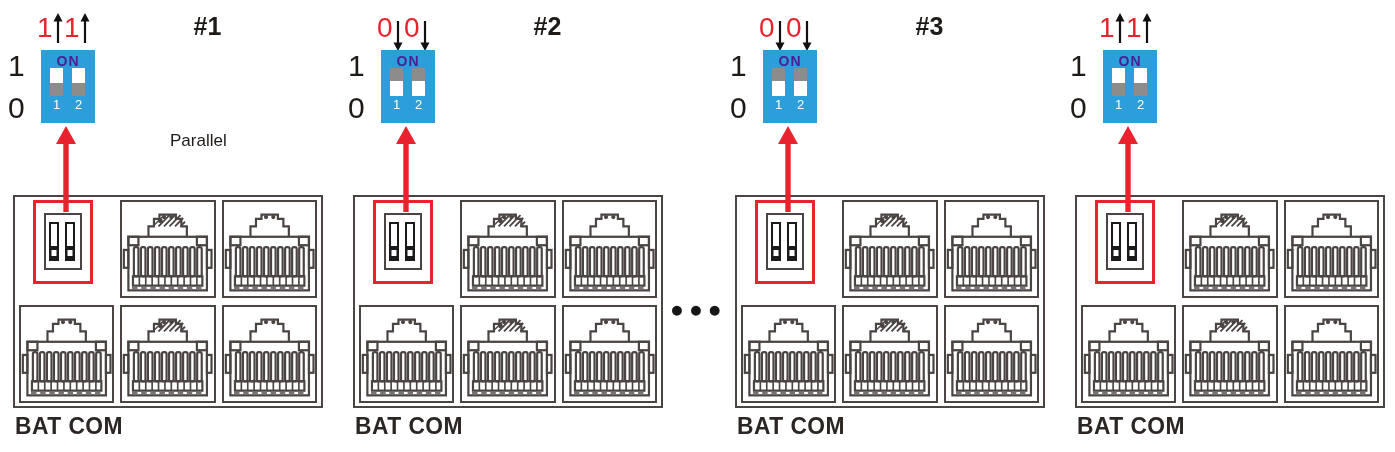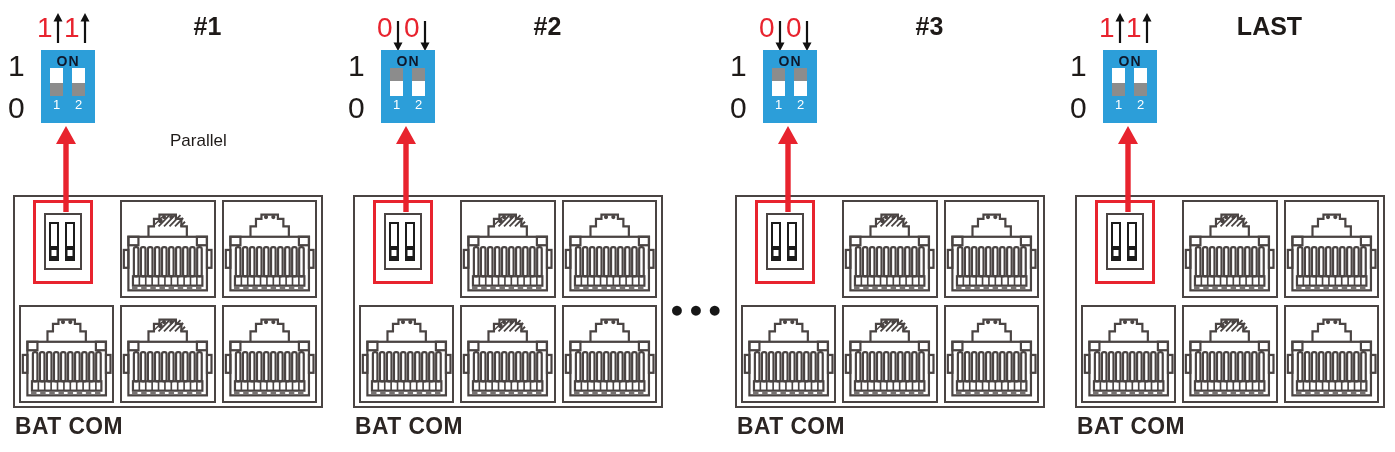--- a/index.html
+++ b/index.html
@@ -19,21 +19,21 @@
 
   .unit-label { position:absolute; left:140px; top:12px; width:135px; text-align:center; font-size:25px; font-weight:bold; }
   .note { position:absolute; left:155px; top:131px; font-size:17px;margin-left:15px; }
   .note:empty { display:none; }
 
   .scale-top    { position:absolute; left:8px; top:51px;  font-size:30px; line-height:30px; }
   .scale-bottom { position:absolute; left:8px; top:93px;  font-size:30px; line-height:30px; }
 
   
   .dip { position:absolute; left:41px; top:50px; width:54px; height:73px; background:#2C9ED9; }
-  .dip-on { position:absolute; top:3px; left:0; right:0; text-align:center; color:#0f172a; font-size:14px; font-weight:bold; letter-spacing:1px; }
+  .dip-on { position:absolute; top:3px; left:0; right:0; text-align:center; color:#4c1d95; font-size:14px; font-weight:bold; letter-spacing:1px; }
   .dipslot { position:absolute; top:18px; width:13px; height:28px; background:#fff; }
   .dipslot.s1 { left:9px; } .dipslot.s2 { left:31px; }
   .dipslot::after { content:""; position:absolute; left:0; right:0; height:13px; background:#8C8C8C; }
   .dipslot[data-state="on"]::after  { bottom:0; }
   .dipslot[data-state="off"]::after { top:0; }
   .dip-num { position:absolute; top:47px; width:13px; text-align:center; color:#fff; font-size:13px; }
   .dip-num.n1 { left:9px; } .dip-num.n2 { left:31px; }
 
   
   .big-arrow { position:absolute; left:54px; top:126px; width:24px; height:86px; z-index:4; }
@@ -314,21 +314,20 @@
             <use href="#arrow-thin"></use>
           </svg>
         </span>
       <span class="bit-digit">1</span>
       <span class="bit-arrow" data-dir="up">
           <svg viewBox="0 0 12 30">
             <use href="#arrow-thin"></use>
           </svg>
         </span>
     </div>
-    <div class="unit-label">LAST</div>
     <div class="scale-top">1</div>
     <div class="scale-bottom">0</div>
     <div class="dip">
       <div class="dip-on">ON</div>
       <div class="dipslot s1" data-state="on"></div>
       <div class="dipslot s2" data-state="on"></div>
       <div class="dip-num n1">1</div>
       <div class="dip-num n2">2</div>
     </div>
 

